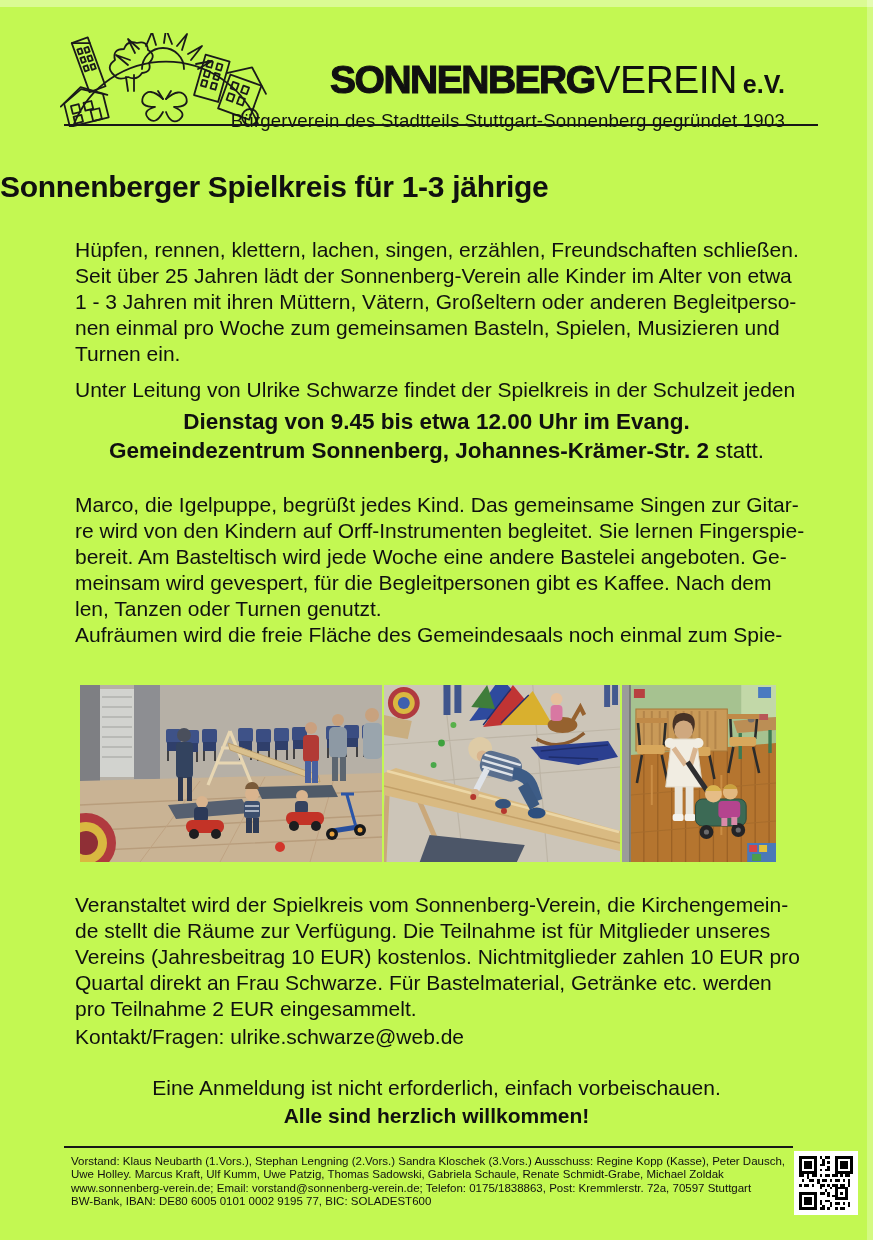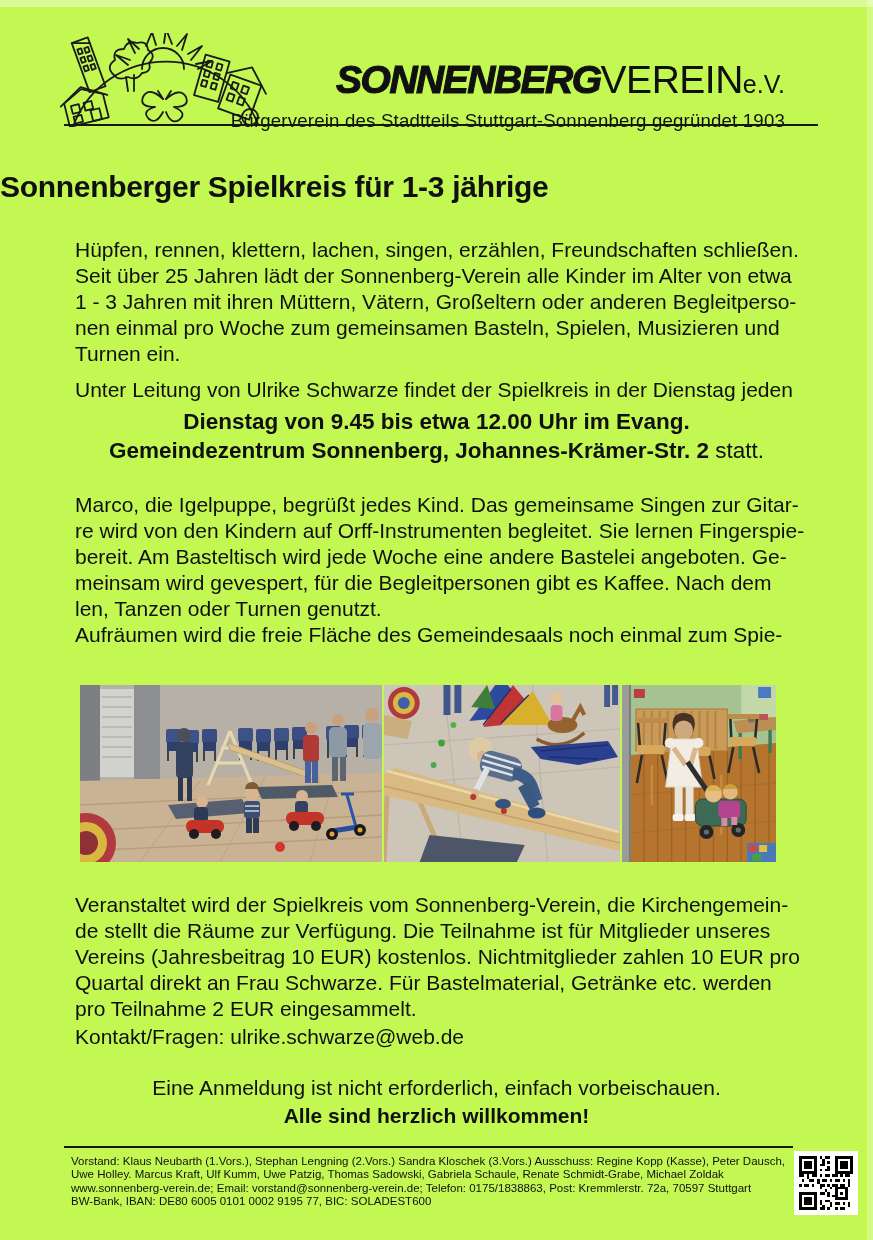--- a/index.html
+++ b/index.html
@@ -6,23 +6,23 @@
   .page{
     position:relative; width:873px; height:1240px;
     background:#c3f852; color:#101010; overflow:hidden;
     font-family:"Liberation Sans", sans-serif;
   }
   .edge-top{position:absolute;left:0;top:0;width:873px;height:7px;background:rgba(255,255,255,.38);}
   .edge-right{position:absolute;right:0;top:0;width:6px;height:1240px;background:rgba(255,255,255,.28);}
   .abs{position:absolute;}
   .rule{position:absolute;height:2px;background:#171717;}
   .wordmark{white-space:nowrap; line-height:40px;}
-  .wm-bold{font-size:39px;font-weight:700;letter-spacing:-1.5px;font-style:italic;-webkit-text-stroke:1.1px #111;}
+  .wm-bold{font-size:39px;font-weight:700;letter-spacing:-1.5px;-webkit-text-stroke:1.1px #111;}
   .wm-light{font-size:39px;font-weight:400;letter-spacing:-0.5px;}
-  .wm-suffix{font-size:25px;font-weight:400;}
+  .wm-suffix{font-size:25px;font-weight:700;margin-left:6px;}
   .subtitle{font-size:18.6px;letter-spacing:.2px;margin-top:2px;white-space:nowrap;}
   .flyer-title{width:100%;text-align:left;font-size:30px;font-weight:700;letter-spacing:-0.3px;}
   .body-text{font-size:21px;line-height:26px;}
   .body-text div{white-space:nowrap;}
   .schedule{width:100%;text-align:center;font-size:22.5px;line-height:29px;font-weight:700;}
   .schedule .rest{font-weight:400;}
   .center-line{width:100%;text-align:center;font-size:21px;}
   .footer-text{font-size:11.5px;line-height:13.4px;}
   .footer-text div{white-space:nowrap;}
   .photo{position:absolute;top:685px;height:177px;}
@@ -110,21 +110,21 @@
   <div class="abs flyer-title" style="top:170px;left:0;">Sonnenberger Spielkreis für 1-3 jährige</div>
 
   <div class="abs body-text" style="left:75px;top:237px;">
     <div>Hüpfen, rennen, klettern, lachen, singen, erzählen, Freundschaften schließen.</div>
     <div>Seit über 25 Jahren lädt der Sonnenberg-Verein alle Kinder im Alter von etwa</div>
     <div>1 - 3 Jahren mit ihren Müttern, Vätern, Großeltern oder anderen Begleitperso-</div>
     <div>nen einmal pro Woche zum gemeinsamen Basteln, Spielen, Musizieren und</div>
     <div>Turnen ein.</div>
   </div>
 
-  <div class="abs body-text" style="left:75px;top:377px;">Unter Leitung von Ulrike Schwarze findet der Spielkreis in der Dienstag jeden</div>
+  <div class="abs body-text" style="left:75px;top:377px;">Unter Leitung von Ulrike Schwarze findet der Spielkreis in der Schulzeit jeden</div>
 
   <div class="abs schedule" style="top:407px;left:0;">
     <div>Dienstag von 9.45 bis etwa 12.00 Uhr im Evang.</div>
     <div><span>Gemeindezentrum Sonnenberg, Johannes-Krämer-Str. 2</span><span class="rest"> statt.</span></div>
   </div>
 
   <div class="abs body-text" style="left:75px;top:492px;">
     <div>Marco, die Igelpuppe, begrüßt jedes Kind. Das gemeinsame Singen zur Gitar-</div>
     <div>re wird von den Kindern auf Orff-Instrumenten begleitet. Sie lernen Fingerspie-</div>
     <div>bereit. Am Basteltisch wird jede Woche eine andere Bastelei angeboten. Ge-</div>

